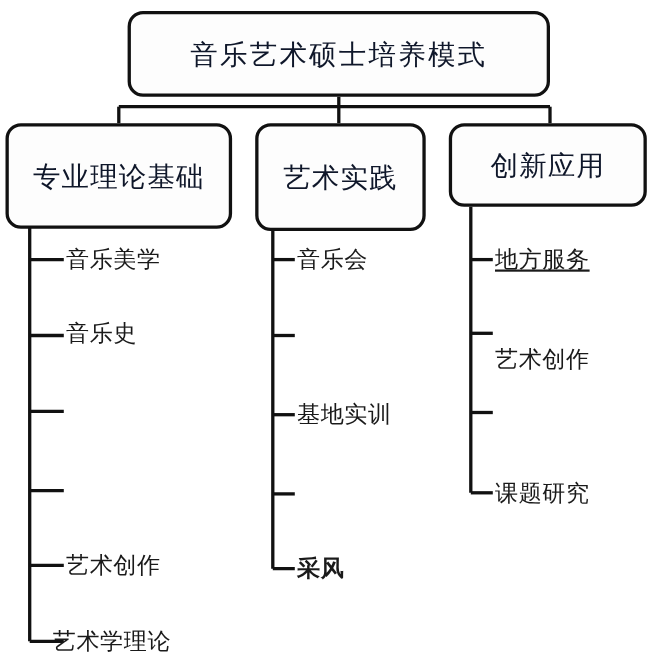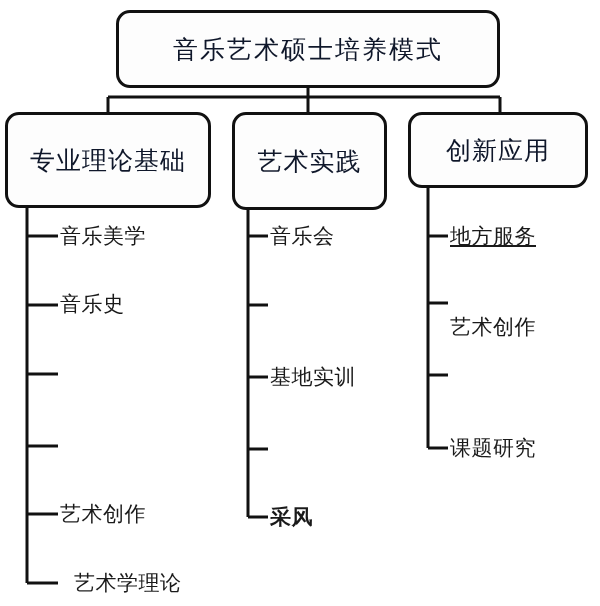--- a/index.html
+++ b/index.html
@@ -126,21 +126,21 @@
     <span>艺术实践</span>
   </div>
 
   <div class="node-box" id="cat-box-2">
     <span>创新应用</span>
   </div>
 
   <div class="leaf-label" style="left:60px; top:226px;">音乐美学</div>
   <div class="leaf-label" style="left:60px; top:295px;font-family:Liberation Mono, monospace;">音乐史</div>
   <div class="leaf-label" style="left:60px; top:504px;">艺术创作</div>
-  <div class="leaf-label" style="left:74px; top:573px;">艺术学理论</div>
+  <div class="leaf-label" style="left:48px; top:573px;">艺术学理论</div>
 
   <div class="leaf-label" style="left:270px; top:226px;">音乐会</div>
   <div class="leaf-label" style="left:270px; top:367px;">基地实训</div>
   <div class="leaf-label" style="left:270px; top:507px;font-weight:bold;">采风</div>
 
   <div class="leaf-label" style="left:450px; top:226px;text-decoration:underline;">地方服务</div>
   <div class="leaf-label" style="left:450px; top:293px;margin-top:24px;">艺术创作</div>
   <div class="leaf-label" style="left:450px; top:438px;">课题研究</div>
 
 </div>

